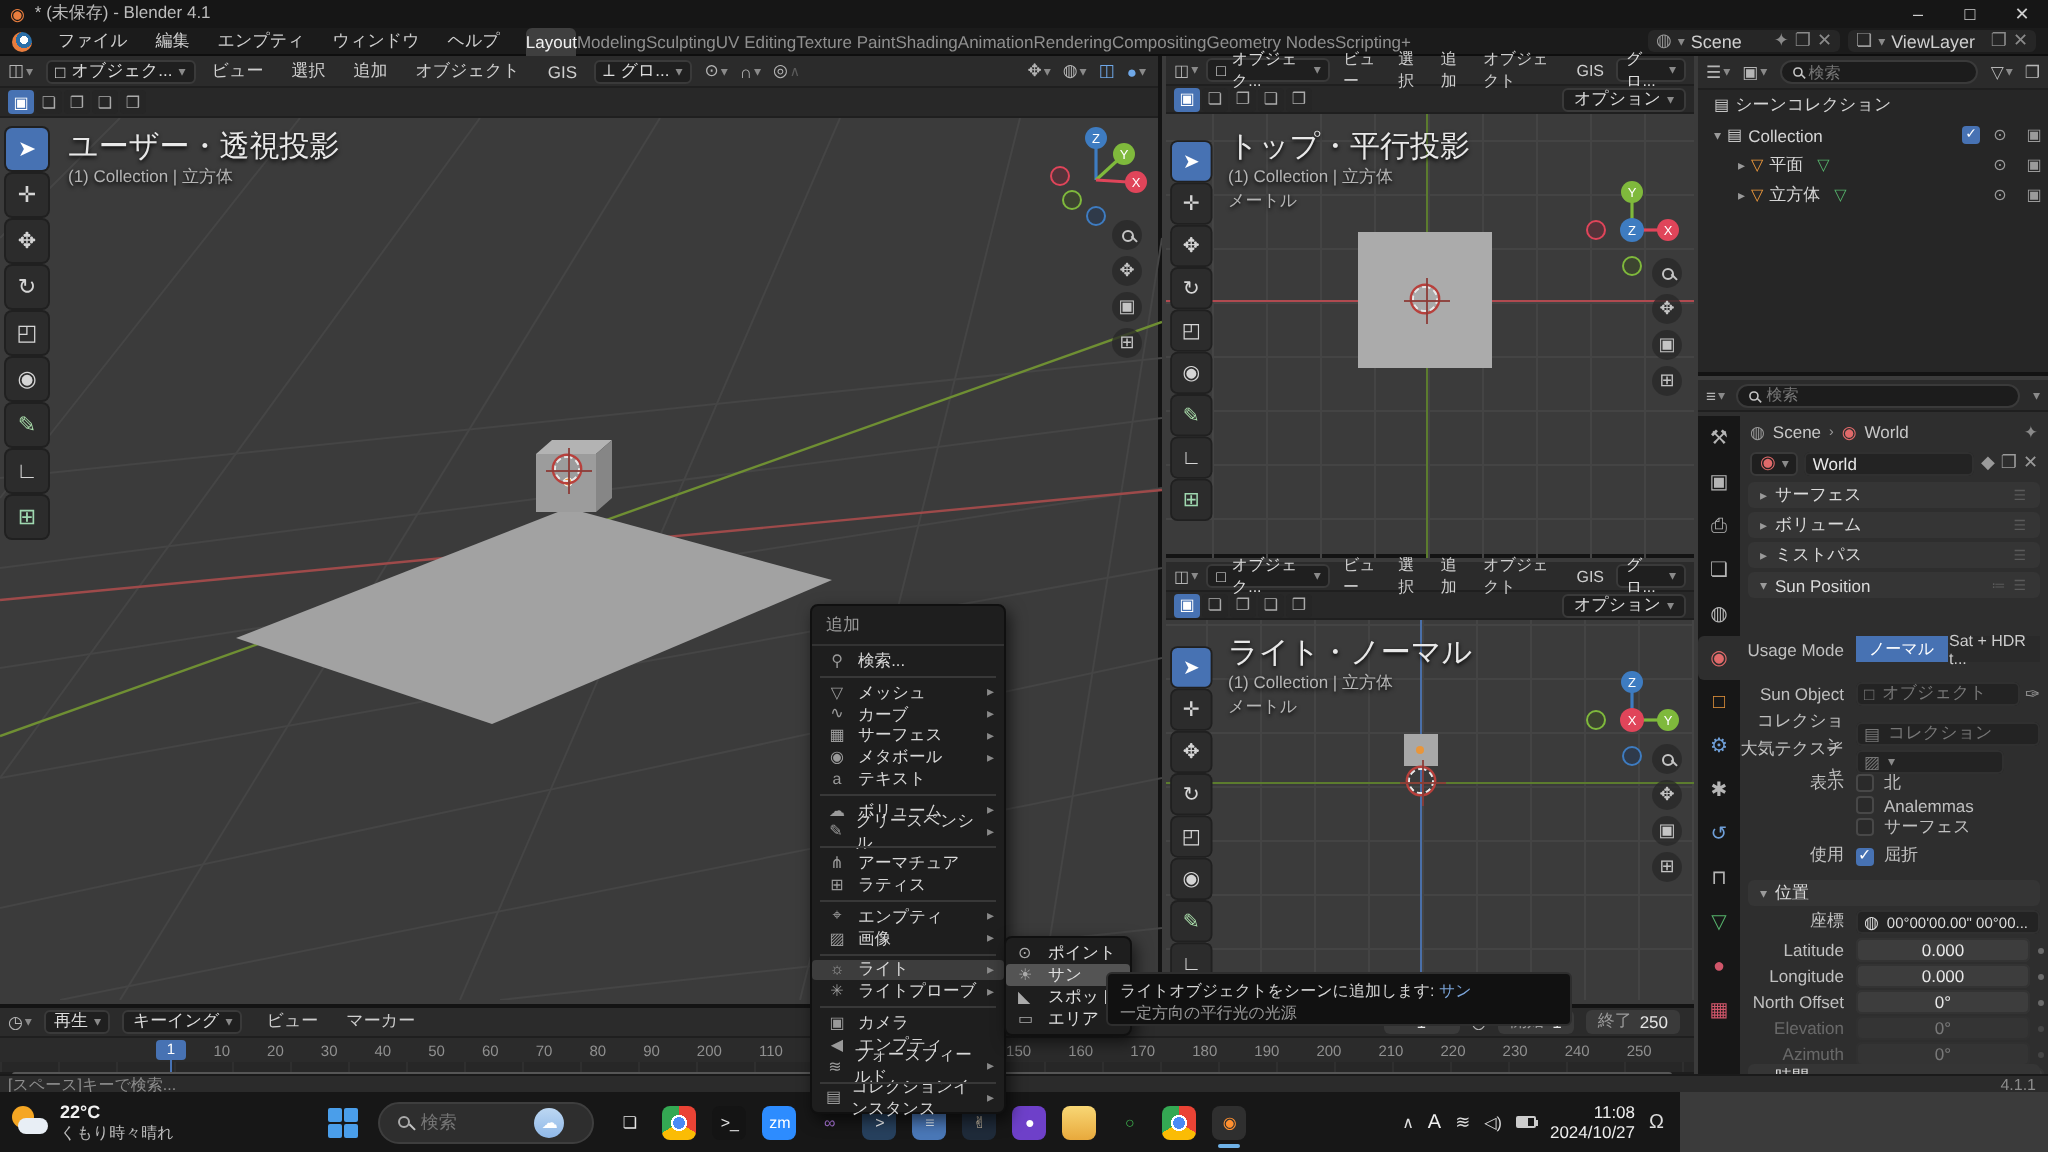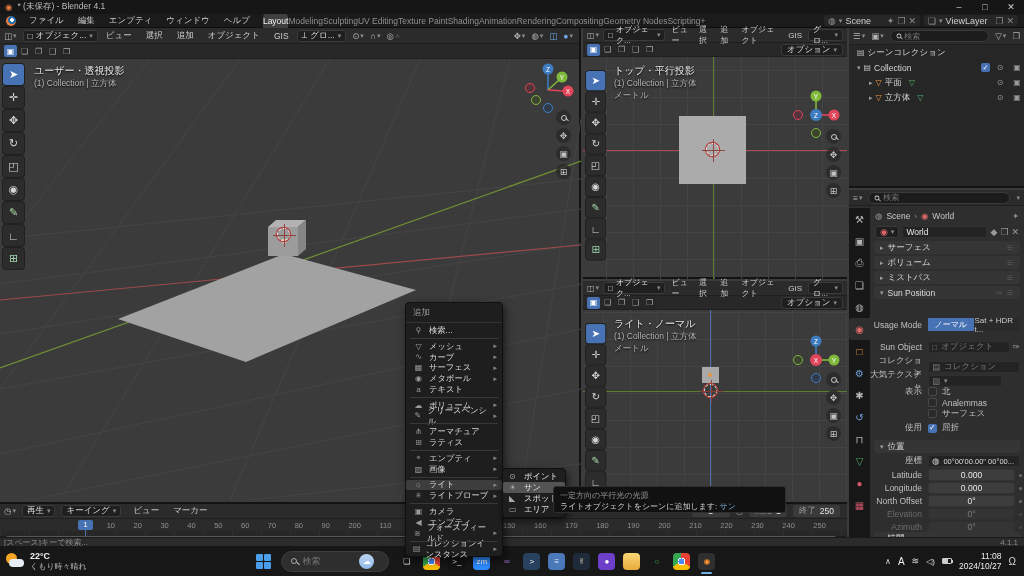--- a/index.html
+++ b/index.html
@@ -24,21 +24,21 @@
 .icobtn{color:#b5b5b5;display:flex;align-items:center;gap:1px}
 .icobtn.blue{color:#6fa8e8}
 .optbox{background:#1f1f1f;border:1px solid #3a3a3a;border-radius:3px;height:12px;padding:0 5px;display:flex;align-items:center;gap:3px;color:#ddd}
 .selmode{width:13px;height:12px;border-radius:2px;background:#262626;display:flex;align-items:center;justify-content:center;font-size:8px;color:#aaa;margin-right:1px}
 .selmode.active{background:#4772b3;color:#fff}
 
 .tool{width:21px;height:21px;border-radius:3px;background:#2c2c2c;display:flex;align-items:center;justify-content:center;font-size:11px;color:#d5d5d5;margin-bottom:2px;box-shadow:0 0 0 1px #202020}
 .tool.active{background:#4772b3;color:#fff}
 .toolcol{display:flex;flex-direction:column}
 
-.vlabel1{color:#e8e8e8;font-size:10px;text-shadow:0 1px 2px #000}
+.vlabel1{color:#e8e8e8;font-size:15px;text-shadow:0 1px 2px #000}
 .vlabel2{color:#b5b5b5;font-size:8.5px;text-shadow:0 1px 2px #000}
 .navbtn{width:15px;height:15px;border-radius:50%;background:rgba(40,40,40,.75);color:#c5c5c5;display:flex;align-items:center;justify-content:center;font-size:9px;margin-bottom:3px}
 .mag{width:6px;height:6px;border:1.3px solid #c5c5c5;border-radius:50%;position:relative}
 .mag::after{content:"";position:absolute;width:4px;height:1.3px;background:#c5c5c5;transform:rotate(45deg);right:-3.5px;bottom:-1px}
 .gridbg{background-image:linear-gradient(#444 1px,transparent 1px),linear-gradient(90deg,#444 1px,transparent 1px);background-size:27px 27px}
 .cursor3d{width:13px;height:13px;border-radius:50%;border:1.2px dashed #e8e8e8;box-shadow:0 0 0 1.2px #b8403c;position:absolute}
 .cursor3d::before{content:"";position:absolute;left:50%;top:-5px;height:23px;width:1px;background:rgba(140,60,55,.9)}
 .cursor3d::after{content:"";position:absolute;top:50%;left:-5px;width:23px;height:1px;background:rgba(140,60,55,.9)}
 
 .outliner{background:#262626}
@@ -981,25 +981,25 @@
       <span>スポット</span>
     </div>
 
     <div class="smi">
       <span class="gly">▭</span>
       <span>エリア</span>
     </div>
   </div>
 
 <div class="abs" style="left:553px;top:486px;width:233px;height:27px;background:#111;border:1px solid #2e2e2e;border-radius:3px;padding:3px 6px;z-index:60">
+  <div style="font-size:8px;color:#d5d5d5"><span>ライトオブジェクトをシーンに追加します: </span><span style="color:#7ba4d8">サン</span></div>
   <div style="font-size:8px;color:#9a9a9a">一定方向の平行光の光源</div>
-  <div style="font-size:8px;color:#d5d5d5"><span>ライトオブジェクトをシーンに追加します: </span><span style="color:#7ba4d8">サン</span></div>
-</div>
-
-<div class="abs flex taskbar" style="left:0;top:546px;width:1024px;height:30px">
+</div>
+
+<div class="abs flex taskbar" style="left:0;top:546px;width:840px;height:30px">
   <div class="flex" style="margin-left:5px;gap:5px">
     <span class="wicon"></span>
     <span>
       <div style="font-size:9px;font-weight:bold;color:#f0f0f0">22°C</div>
       <div style="font-size:8px;color:#bbb">くもり時々晴れ</div>
     </span>
   </div>
   <span class="grow"></span>
   <span class="startgrid" style="margin-right:10px">
       <i></i>

